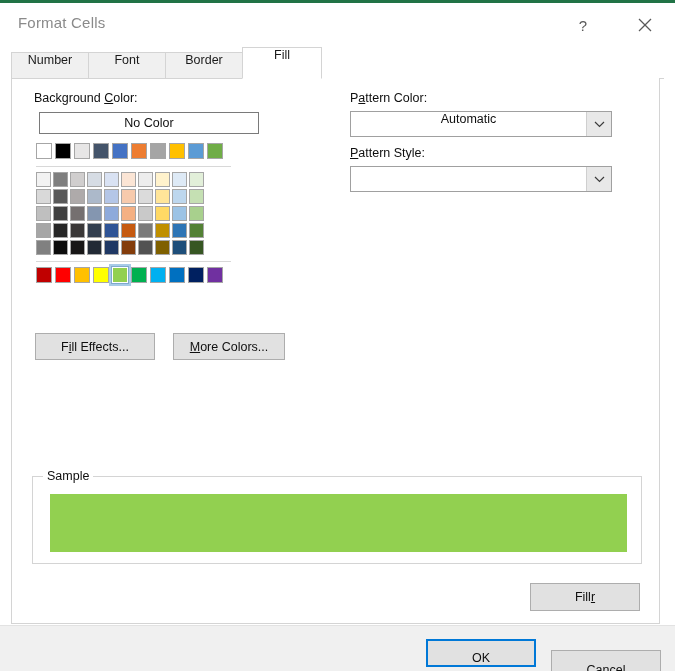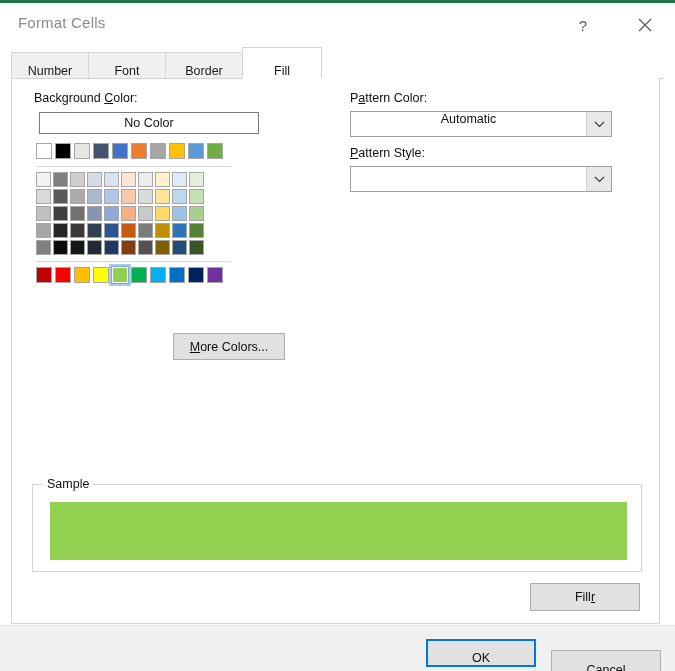--- a/index.html
+++ b/index.html
@@ -79,21 +79,21 @@
   }
   .tab {
     position: absolute;
     bottom: 0;
     height: 27px;
     background: #f0f0f0;
     border: 1px solid #d4d4d4;
     border-bottom: 1px solid #d4d4d4;
     box-sizing: border-box;
     display: flex;
-    align-items: flex-end;
+    align-items: flex-start;
     justify-content: center;
     font-size: 12.5px;
     color: #1a1a1a;
     z-index: 1;
   }
   .tab.active {
     height: 32px;
     background: #ffffff;
     border-bottom: 1px solid #ffffff;
     z-index: 3;
@@ -219,21 +219,20 @@
   #pattern-style-combo { left: 338px; top: 88px; width: 262px; }
 
   
   #sample-group {
     position: absolute;
     left: 20px; top: 398px;
     width: 610px;
     height: 88px;
     border: 1px solid #d4d4d4;
     box-sizing: border-box;
-    margin-top: 8px;
   }
   #sample-legend {
     position: absolute;
     left: 10px; top: -8px;
     background: #ffffff;
     padding: 0 4px;
     font-size: 12.5px;
     color: #0f0f0f;
   }
   #sample-swatch {
@@ -407,20 +406,23 @@
           <button class="sw" style="background: rgb(255, 255, 0);"></button>
           <button class="sw sw-sel" style="background: rgb(146, 208, 80);"></button>
           <button class="sw" style="background: rgb(0, 176, 80);"></button>
           <button class="sw" style="background: rgb(0, 176, 240);"></button>
           <button class="sw" style="background: rgb(0, 112, 192);"></button>
           <button class="sw" style="background: rgb(0, 32, 96);"></button>
           <button class="sw" style="background: rgb(112, 48, 160);"></button>
         </div>
     </div>
 
+    <button class="gray-button" id="fill-effects-button">
+      <span><span>F</span><span class="ul">i</span><span>ll Effects...</span></span>
+    </button>
 
     <button class="gray-button" id="more-colors-button">
       <span><span></span><span class="ul">M</span><span>ore Colors...</span></span>
     </button>
 
     <div class="sec-label" id="pattern-color-label"><span>P</span><span class="ul">a</span><span>ttern Color:</span></div>
 
     <div class="combo" id="pattern-color-combo">
       <div class="combo-value">Automatic</div>
       <div class="combo-arrow">

